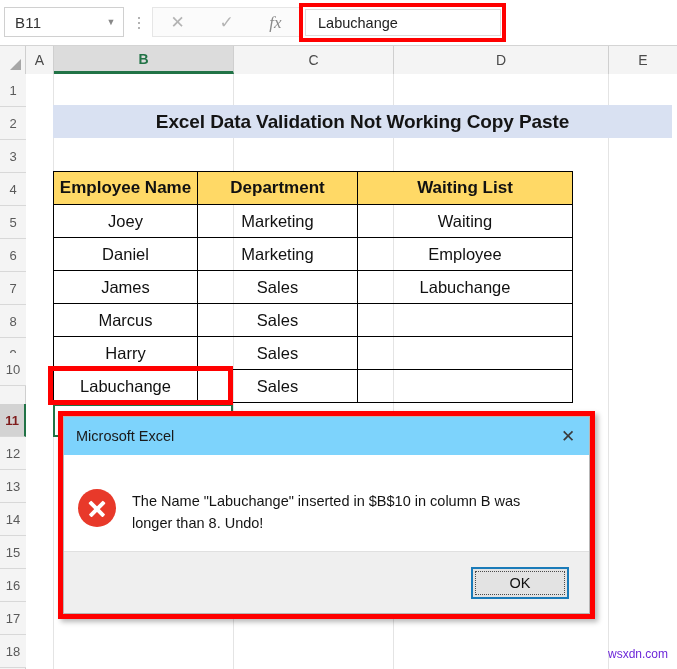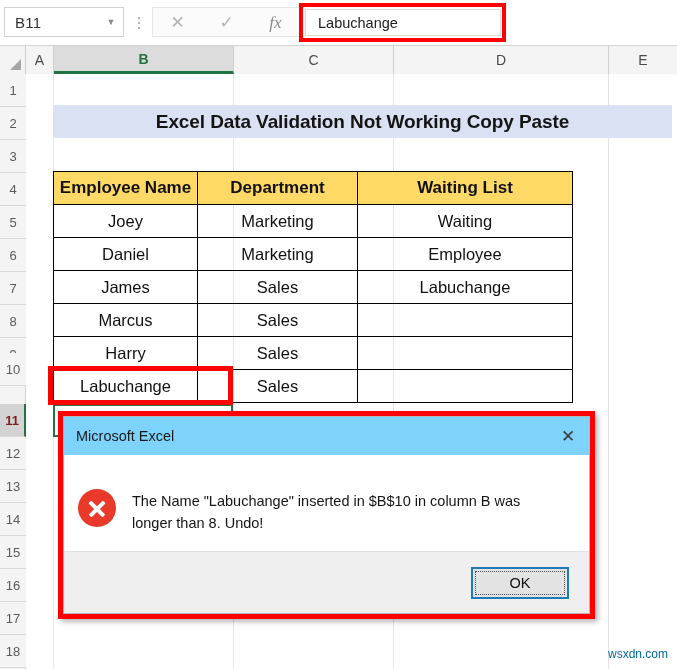--- a/index.html
+++ b/index.html
@@ -193,21 +193,21 @@
     position: relative;
   }
   .ok-btn::after {
     content: ""; position: absolute; left: 2px; top: 2px; right: 2px; bottom: 2px;
     border: 1px dotted #4a4a4a;
   }
 
   
   .watermark {
     position: absolute; right: 9px; bottom: 8px;
-    font-size: 12px; color: #0369a1;
+    font-size: 12px; color: #6d28d9;
     font-family: "Liberation Sans", sans-serif;
   }
 </style>
 </head>
 <body>
 
 <div id="app">
 
   <div class="fx-row">
     <div class="namebox">

